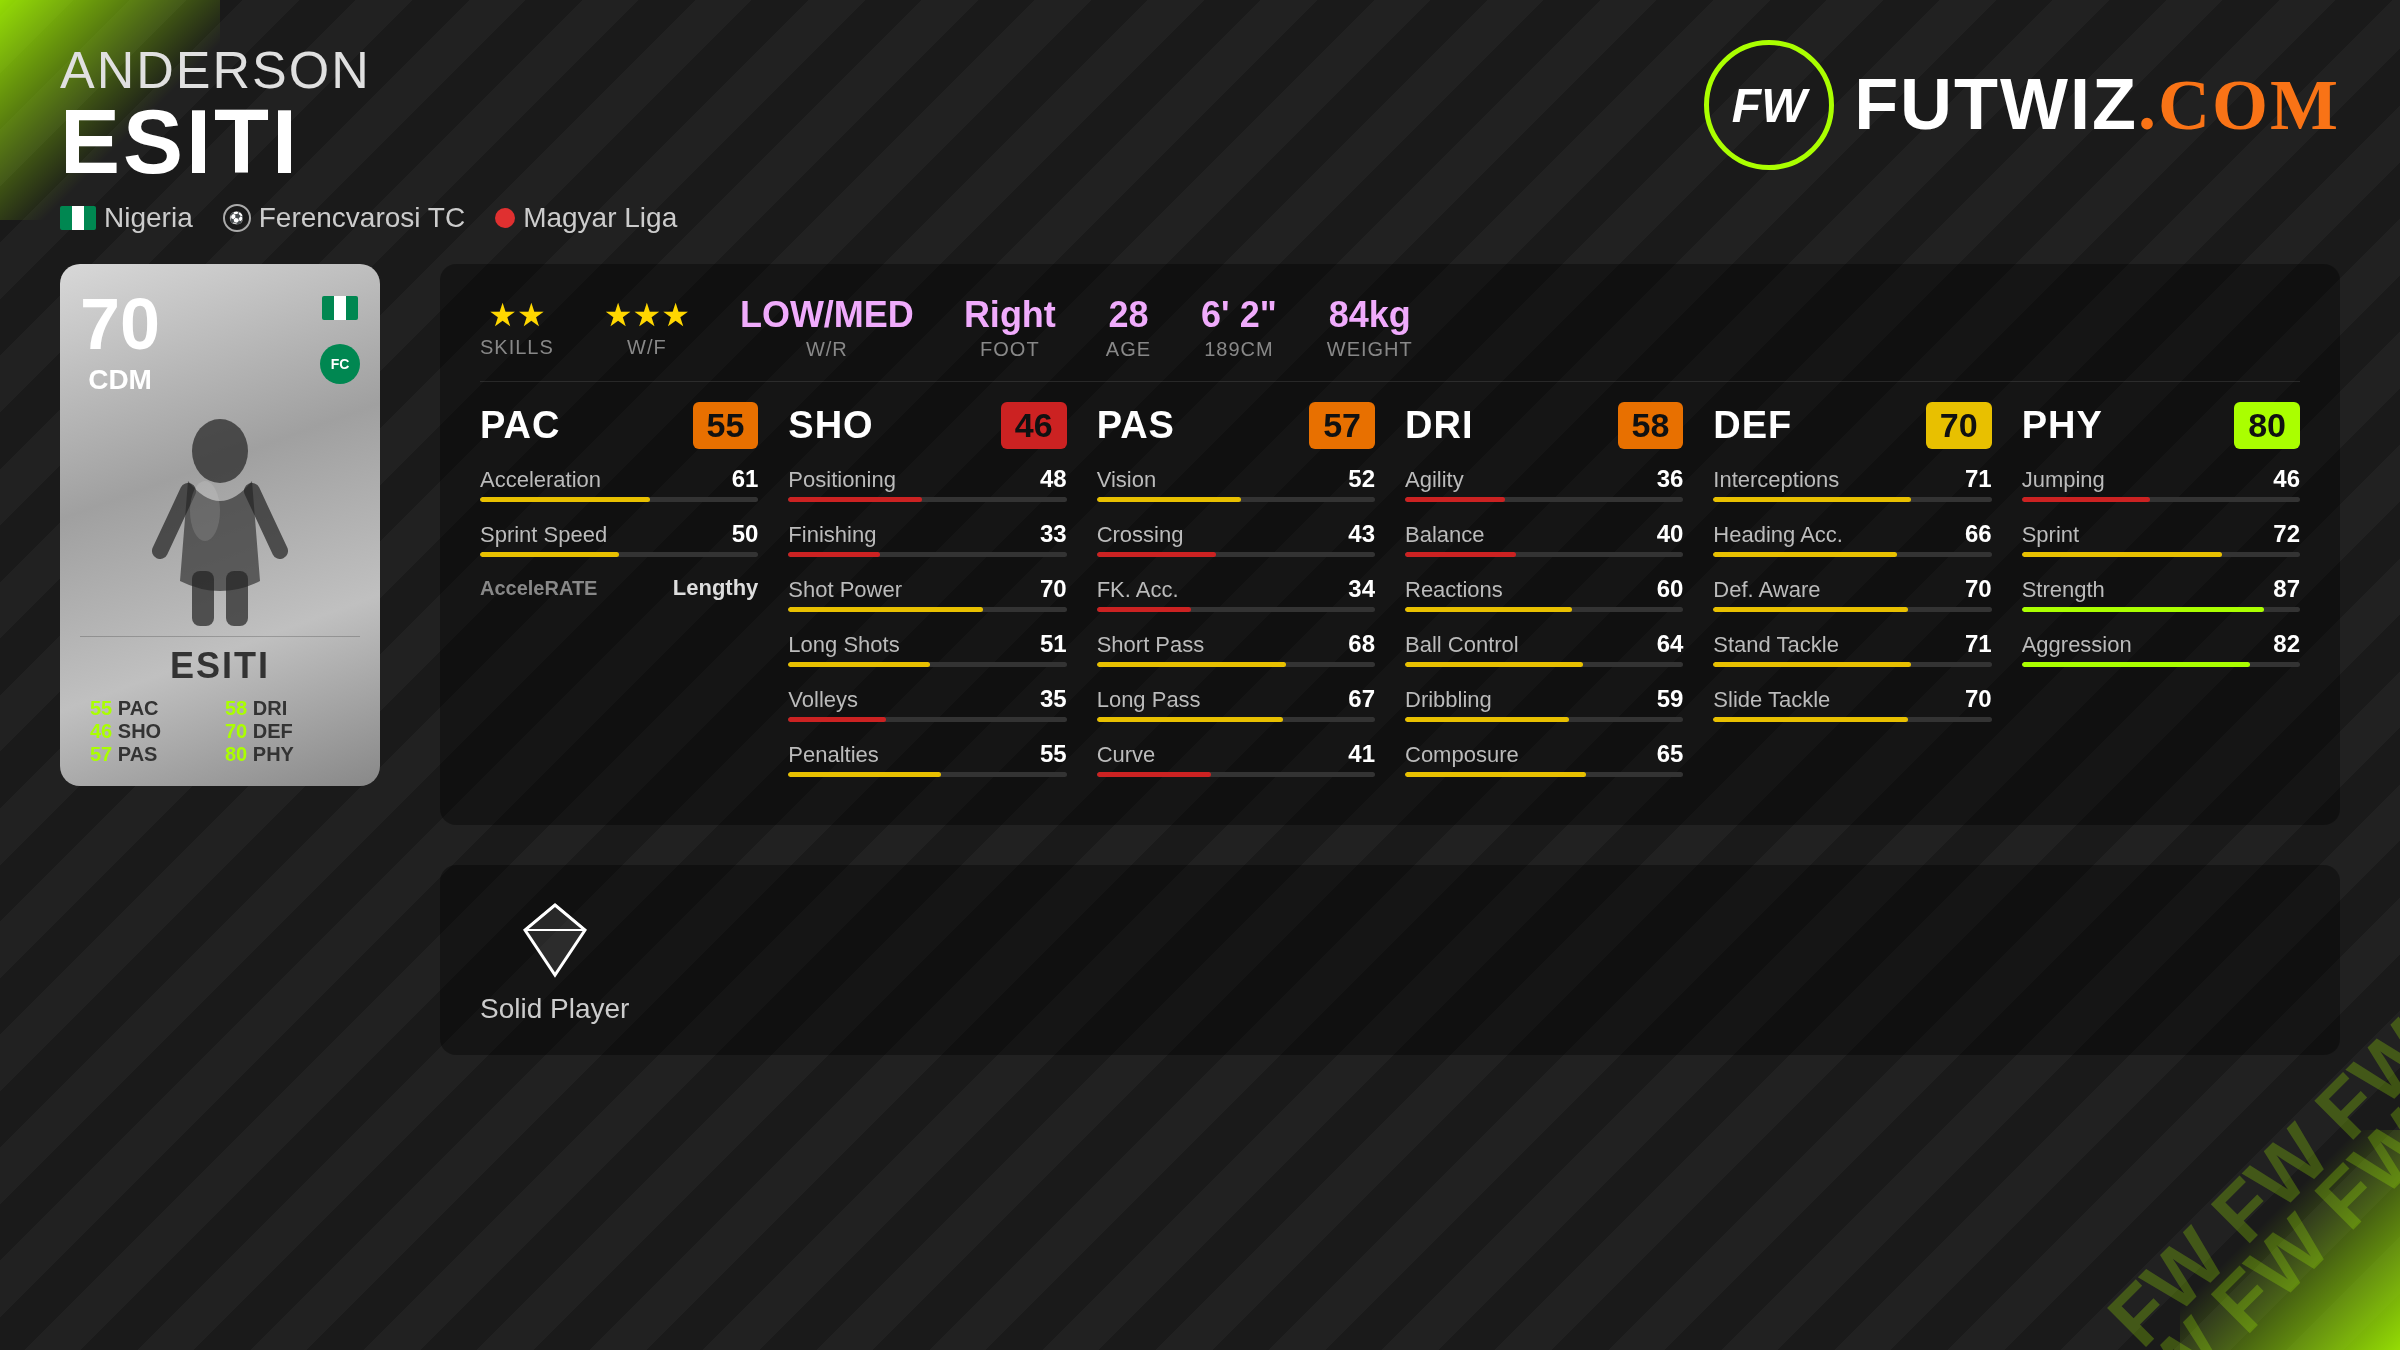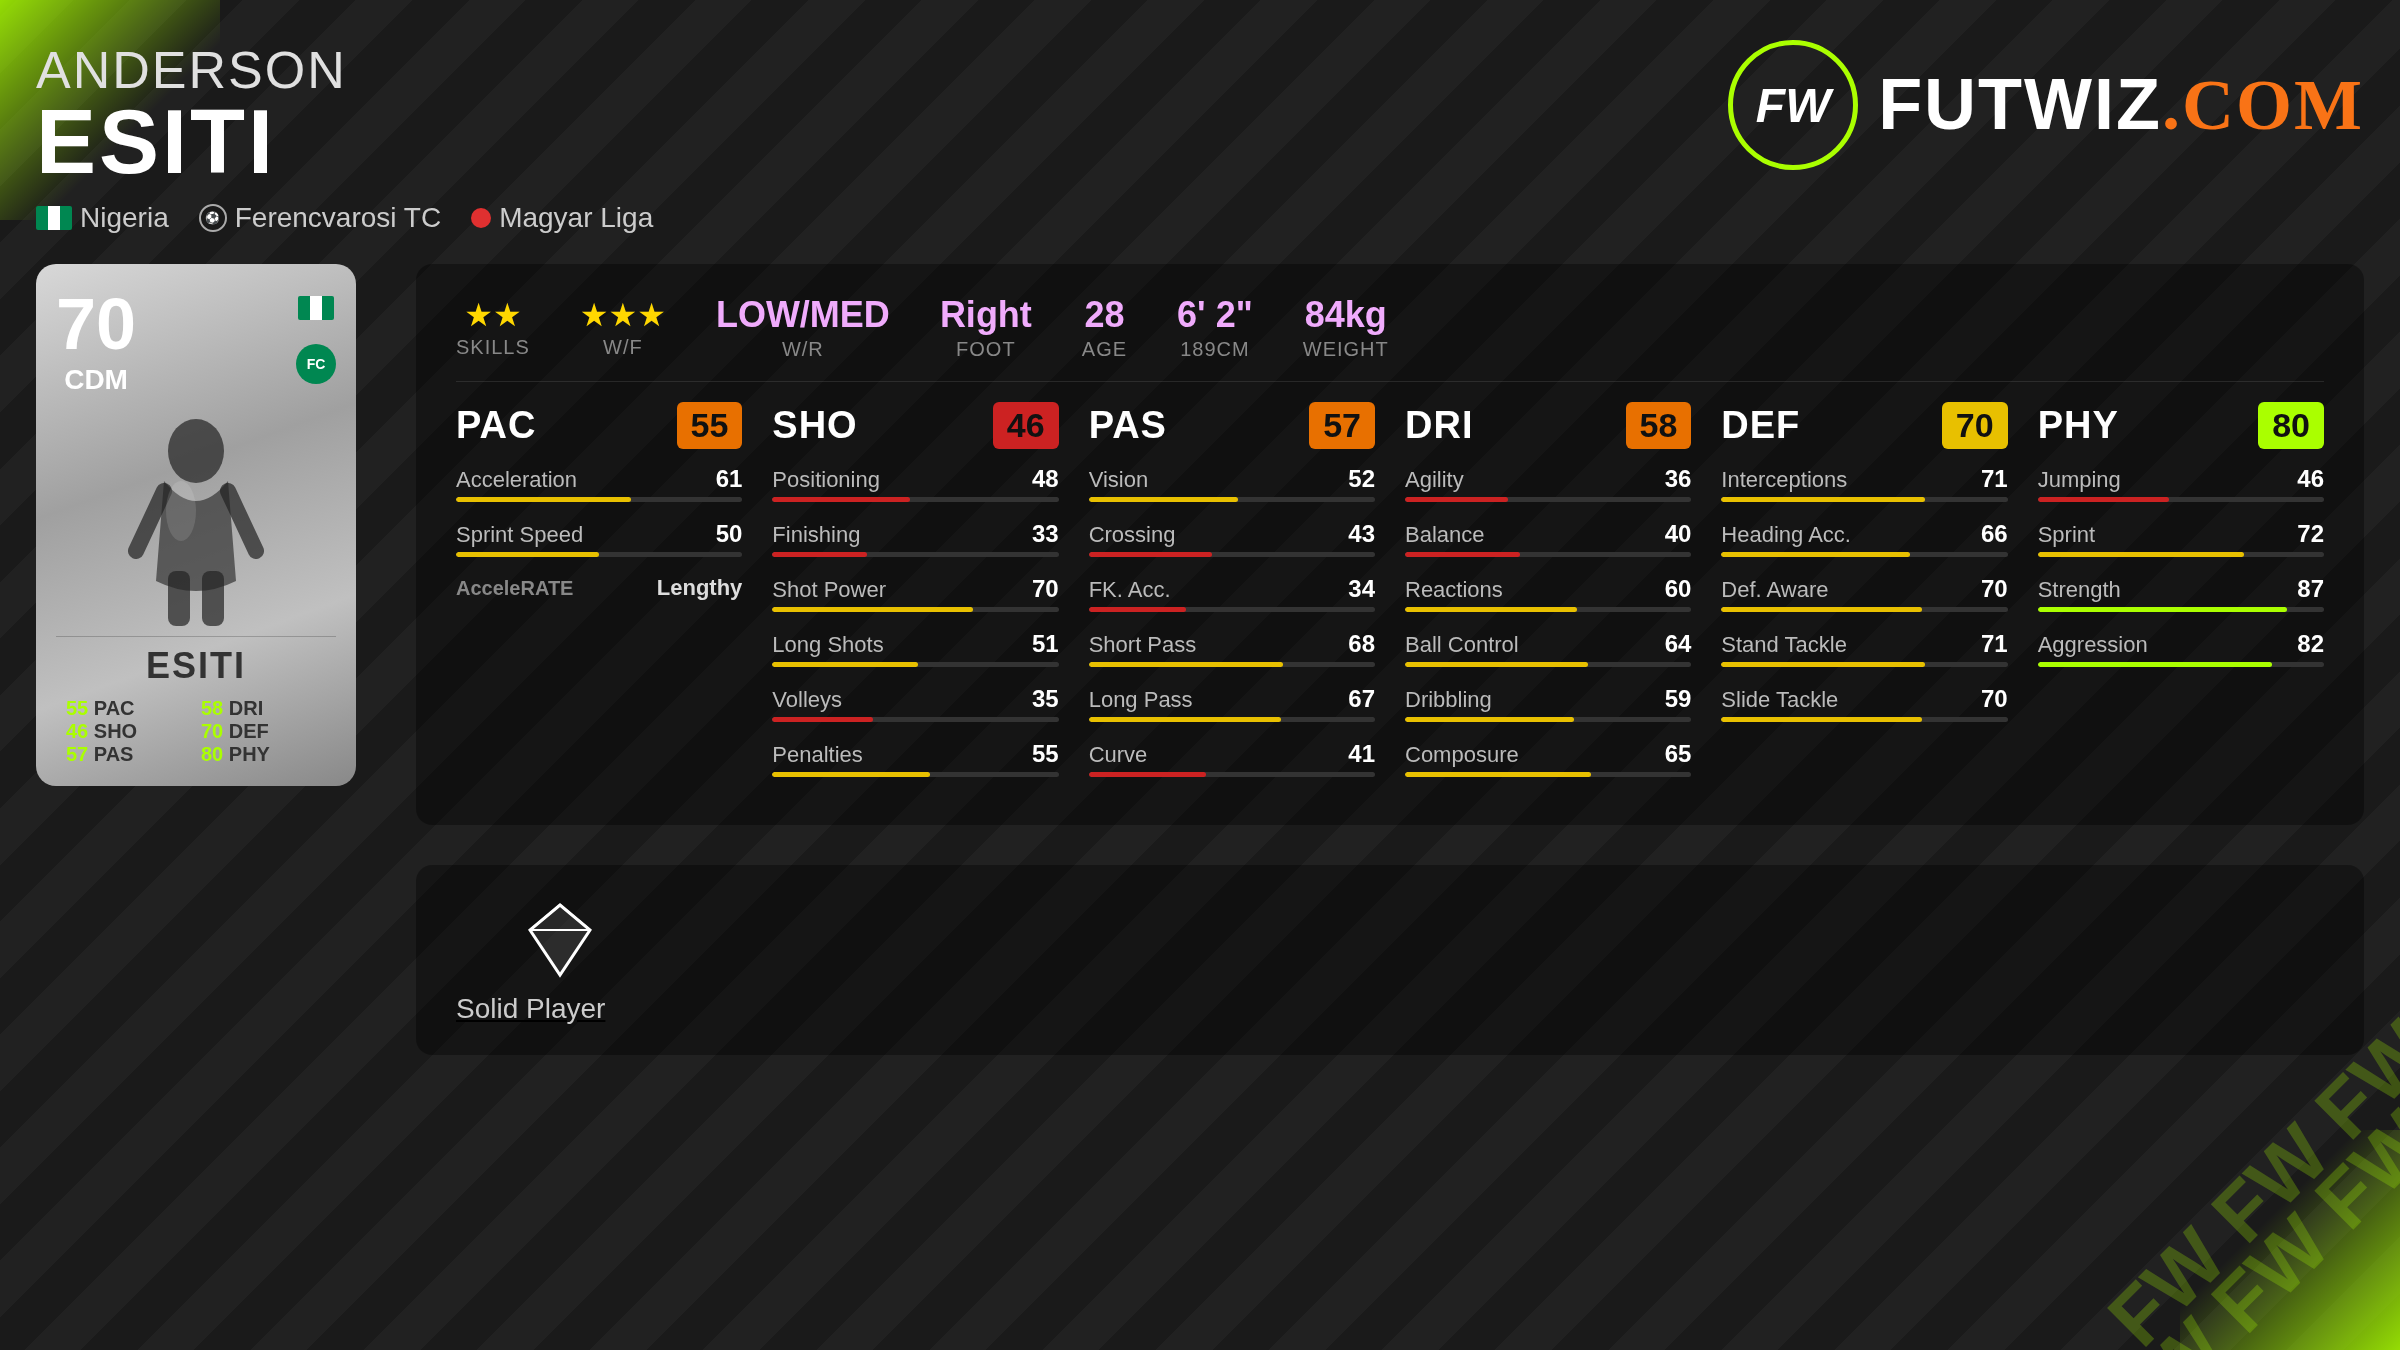--- a/index.html
+++ b/index.html
@@ -62,21 +62,21 @@
       white-space: nowrap;
     }
     .fw-mark-text:nth-child(1) { bottom: 120px; right: -80px; }
     .fw-mark-text:nth-child(2) { bottom: 30px; right: -80px; }
 
     .main-container {
       position: relative;
       z-index: 2;
       width: 100%;
       height: 100%;
-      padding: 40px 36px;
+      padding: 40px 60px;
     }
 
     
     .header {
       display: flex;
       justify-content: space-between;
       align-items: flex-start;
       margin-bottom: 30px;
     }
     .player-name-block {}
@@ -833,21 +833,21 @@
                 <div class="attr-bar">
                   <div class="attr-fill" style="width: 82%; background: rgb(170, 255, 0);"></div>
                 </div>
               </div>
             </div>
           </div>
 
       </div>
 
       <div class="trait-panel">
-        <div style="display:flex;flex-direction:column;align-items:flex-end;text-decoration:underline;">
+        <div style="display:flex;flex-direction:column;align-items:center;">
           <div class="trait-icon">
             <svg width="80" height="80" viewBox="0 0 80 80">
               <polygon points="40,5 70,30 40,75 10,30" fill="none" stroke="white" stroke-width="3"></polygon>
               <polygon points="40,5 70,30 40,75 10,30" fill="rgba(255,255,255,0.1)"></polygon>
               <line x1="10" y1="30" x2="70" y2="30" stroke="white" stroke-width="2"></line>
               <line x1="40" y1="5" x2="10" y2="30" stroke="white" stroke-width="2"></line>
               <line x1="40" y1="5" x2="70" y2="30" stroke="white" stroke-width="2"></line>
             </svg>
           </div>
           <div class="trait-name">Solid Player</div>

